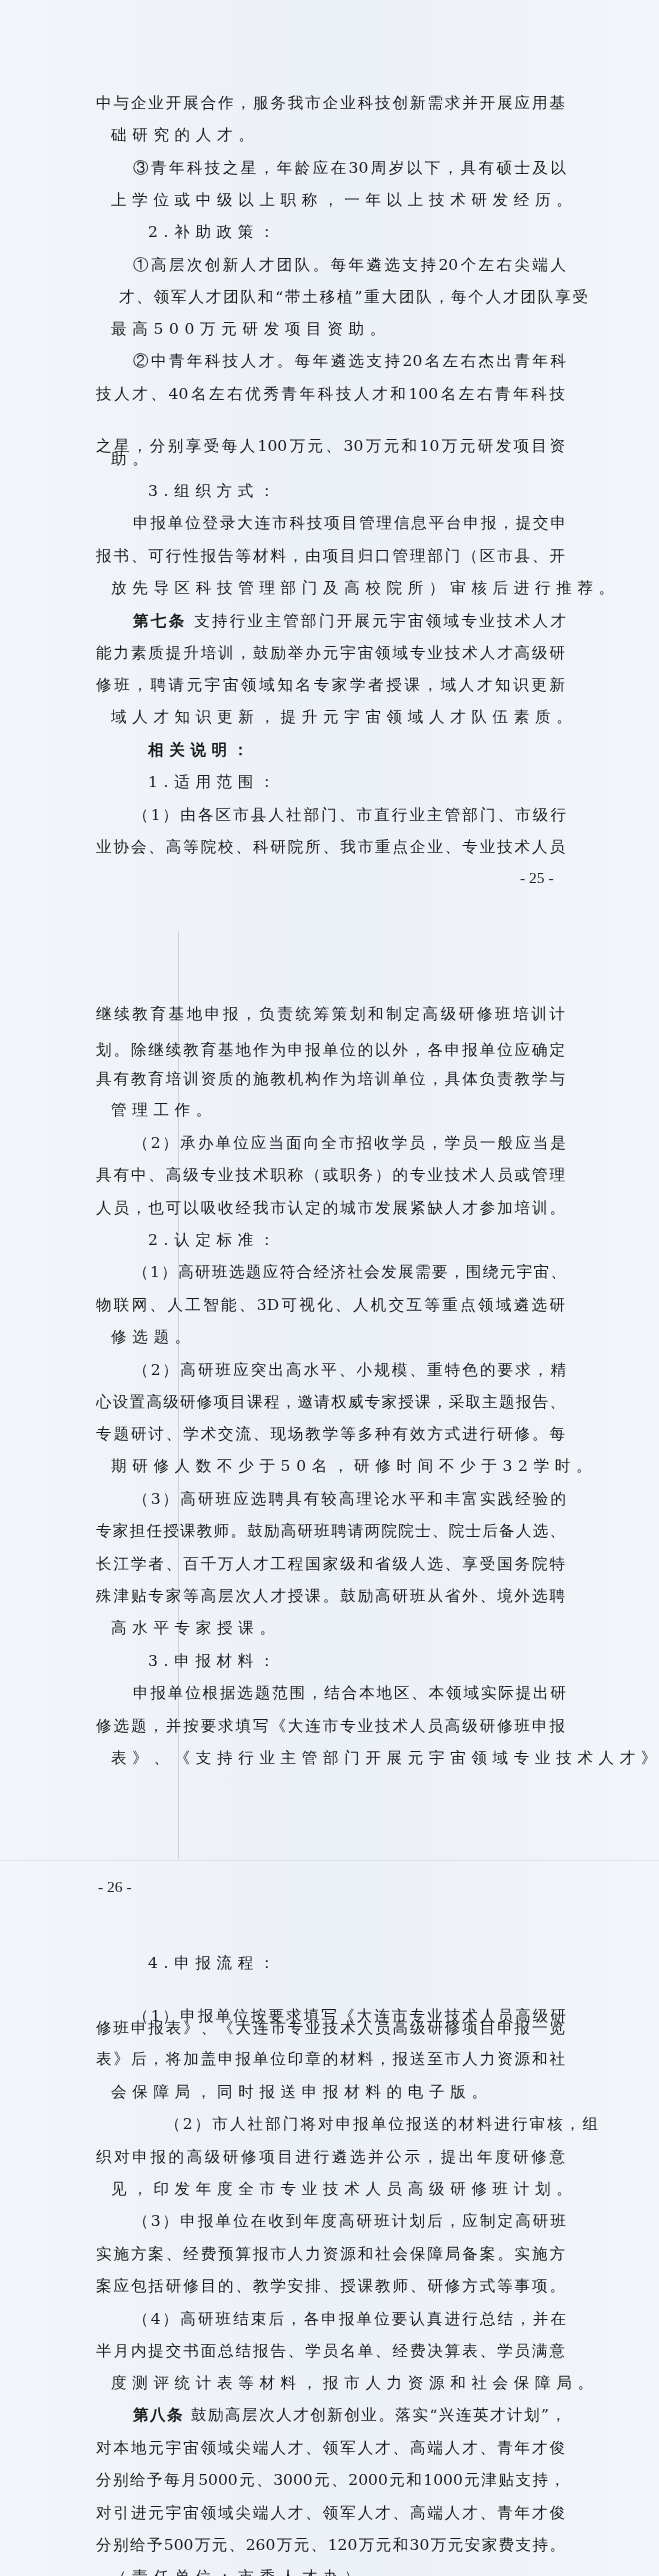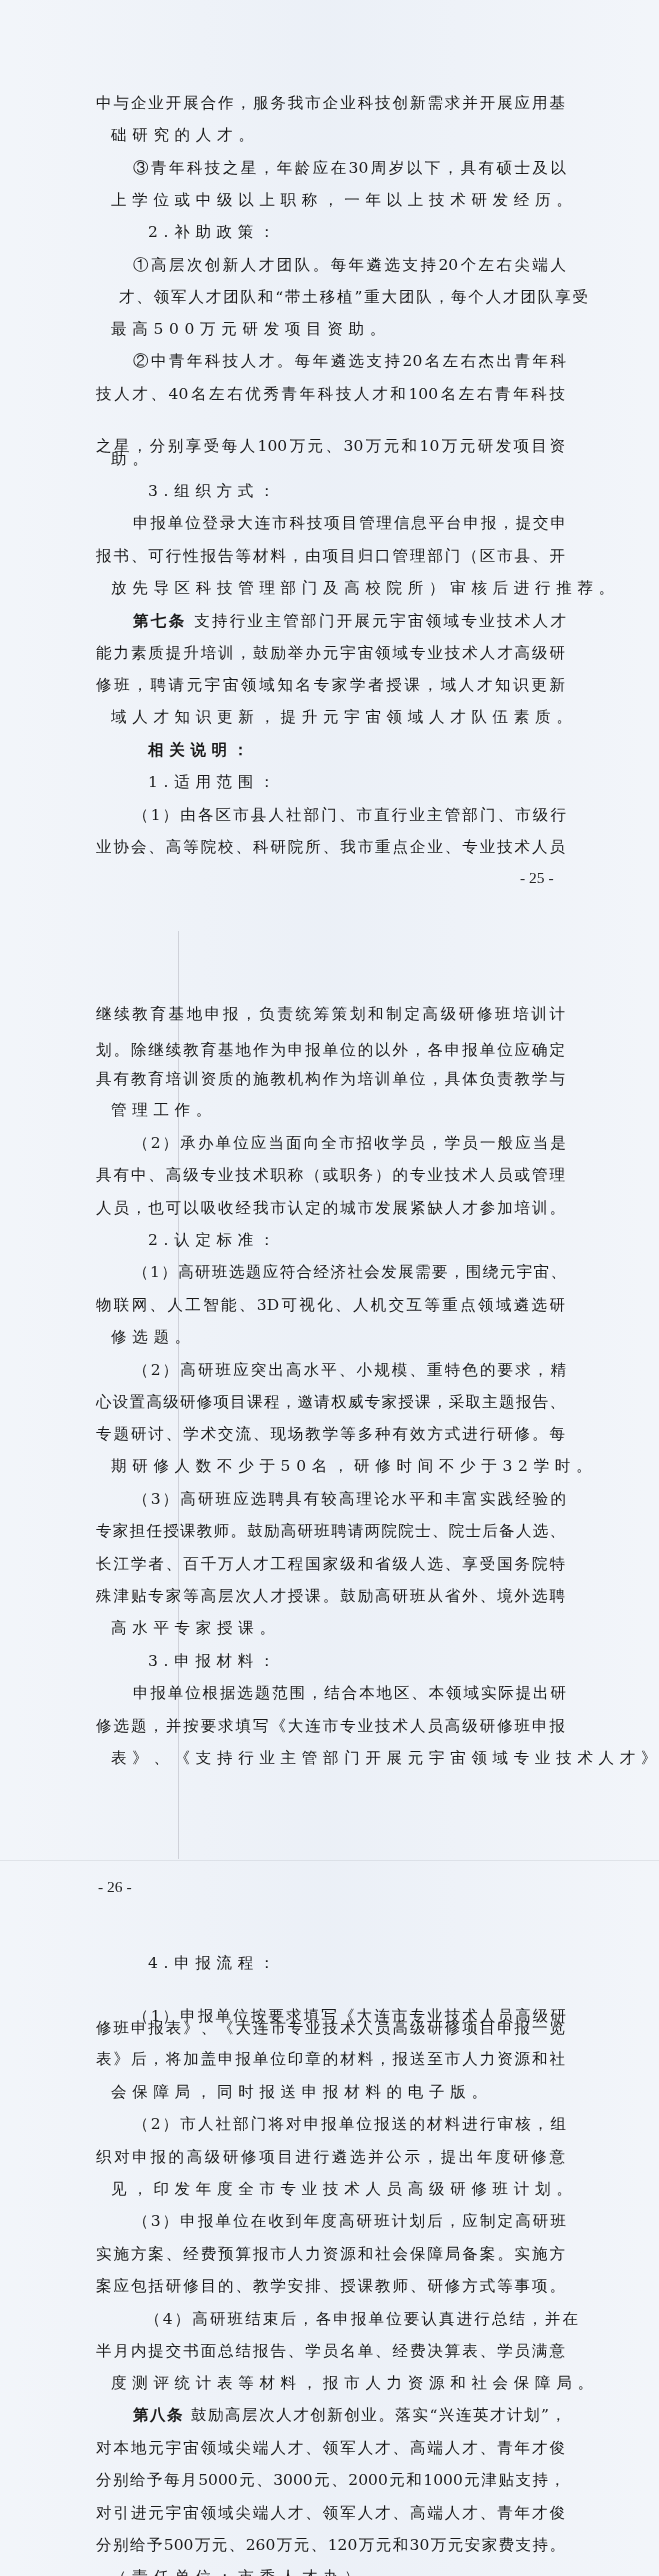--- a/index.html
+++ b/index.html
@@ -101,27 +101,27 @@
     <div class="line short" style="top: 1618px; letter-spacing: 5.7px;"><span>高水平专家授课。</span></div>
     <div class="line indent short" style="top: 1651px; letter-spacing: 5.7px;"><span>3.申报材料：</span></div>
     <div class="line indent" style="top: 1683px;"><span>申报单位根据选题范围，结合本地区、本领域实际提出研</span></div>
     <div class="line" style="top: 1716px;"><span>修选题，并按要求填写《大连市专业技术人员高级研修班申报</span></div>
     <div class="line short" style="top: 1748px; letter-spacing: 5.7px;"><span>表》、《支持行业主管部门开展元宇宙领域专业技术人才》。</span></div>
     <div class="line indent short" style="top: 1953px; letter-spacing: 5.7px;"><span>4.申报流程：</span></div>
     <div class="line indent" style="top: 1963px; margin-top: 43px;"><span>（1）申报单位按要求填写《大连市专业技术人员高级研</span></div>
     <div class="line" style="top: 2018px;"><span>修班申报表》、《大连市专业技术人员高级研修项目申报一览</span></div>
     <div class="line" style="top: 2049px;"><span>表》后，将加盖申报单位印章的材料，报送至市人力资源和社</span></div>
     <div class="line short" style="top: 2082px; letter-spacing: 5.7px;"><span>会保障局，同时报送申报材料的电子版。</span></div>
-    <div class="line indent" style="top: 2114px;"><span>（2）市人社部门将对申报单位报送的材料进行审核，组</span></div>
+    <div class="line indent" style="top: 2114px; margin-left: 32px;"><span>（2）市人社部门将对申报单位报送的材料进行审核，组</span></div>
     <div class="line" style="top: 2147px;"><span>织对申报的高级研修项目进行遴选并公示，提出年度研修意</span></div>
     <div class="line short" style="top: 2179px; letter-spacing: 5.7px;"><span>见，印发年度全市专业技术人员高级研修班计划。</span></div>
     <div class="line indent" style="top: 2211px;"><span>（3）申报单位在收到年度高研班计划后，应制定高研班</span></div>
     <div class="line" style="top: 2244px;"><span>实施方案、经费预算报市人力资源和社会保障局备案。实施方</span></div>
     <div class="line" style="top: 2276px;"><span>案应包括研修目的、教学安排、授课教师、研修方式等事项。</span></div>
-    <div class="line indent" style="top: 2309px; margin-left: 12px;"><span>（4）高研班结束后，各申报单位要认真进行总结，并在</span></div>
+    <div class="line indent" style="top: 2309px;"><span>（4）高研班结束后，各申报单位要认真进行总结，并在</span></div>
     <div class="line" style="top: 2341px;"><span>半月内提交书面总结报告、学员名单、经费决算表、学员满意</span></div>
     <div class="line short" style="top: 2373px; letter-spacing: 5.7px;"><span>度测评统计表等材料，报市人力资源和社会保障局。</span></div>
     <div class="line indent" style="top: 2405px;"><span class="bold">第八条 </span><span>鼓励高层次人才创新创业。落实“兴连英才计划”，</span></div>
     <div class="line" style="top: 2438px;"><span>对本地元宇宙领域尖端人才、领军人才、高端人才、青年才俊</span></div>
     <div class="line" style="top: 2470px;"><span>分别给予每月5000元、3000元、2000元和1000元津贴支持，</span></div>
     <div class="line" style="top: 2503px;"><span>对引进元宇宙领域尖端人才、领军人才、高端人才、青年才俊</span></div>
     <div class="line" style="top: 2535px;"><span>分别给予500万元、260万元、120万元和30万元安家费支持。</span></div>
     <div class="line short" style="top: 2567px; letter-spacing: 5.7px;"><span>（责任单位：市委人才办）</span></div>
   </div>
 

